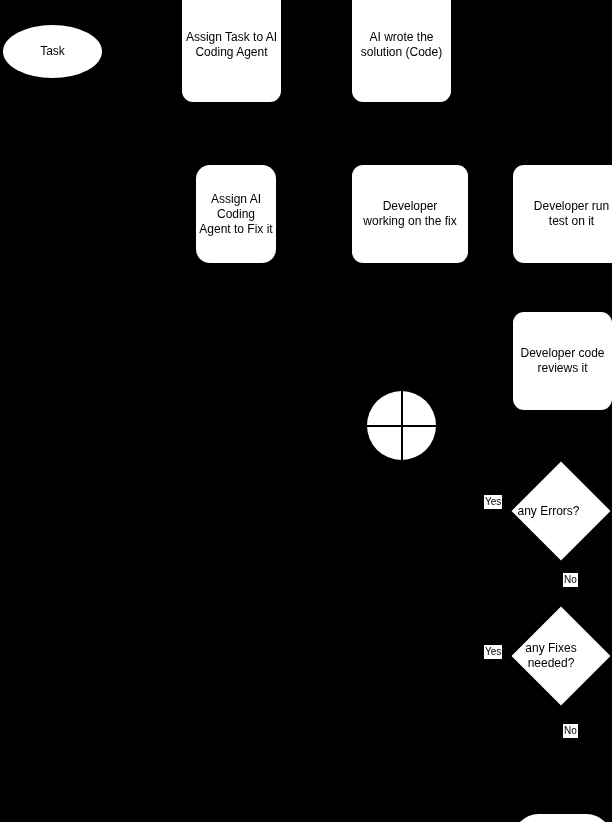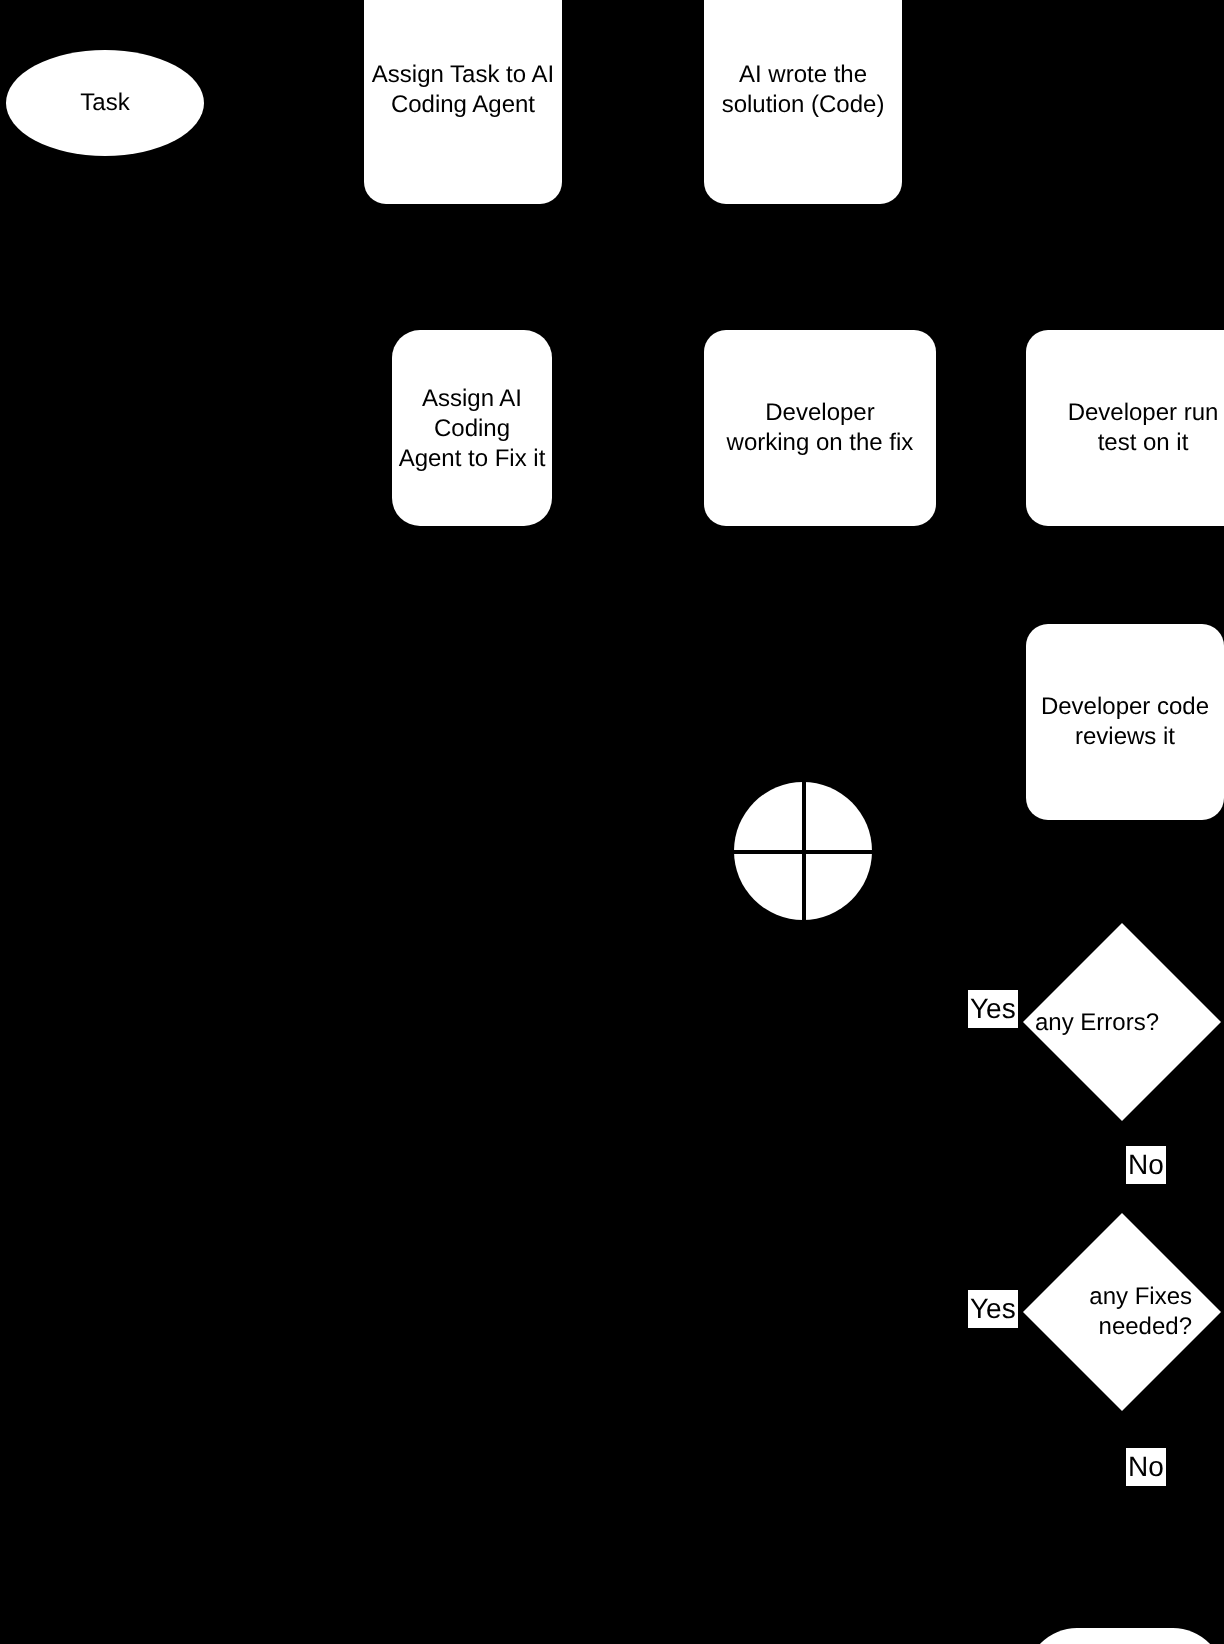--- a/index.html
+++ b/index.html
@@ -80,21 +80,21 @@
     top: 50%;
     left: 0;
     height: 2px;
     width: 100%;
     margin-top: -1px;
   }
   .edge-label {
     position: absolute;
     background: #ffffff;
     color: #000000;
-    font-size: 14px;
+    font-size: 10px;
     font-family: "Liberation Sans", sans-serif;
     line-height: 1.35;
     padding: 0 1px;
     white-space: nowrap;
   }
 </style>
 </head>
 <body>
 
 <div id="canvas">
@@ -138,21 +138,21 @@
     <span class="cross-h"></span>
   </div>
 
   <div class="node decision" style="left:526px; top:476px; width:70px; height:70px;">
     <span class="diamond-shape"></span>
     <span class="diamond-label" style="width:120px; margin-left:-25px;">any Errors?</span>
   </div>
 
   <div class="node decision" style="left:526px; top:621px; width:70px; height:70px;">
     <span class="diamond-shape"></span>
-    <span class="diamond-label" style="width:110px; margin-left:-20px;text-align:right;">any Fixes
+    <span class="diamond-label" style="width:110px; margin-left:-20px;">any Fixes
 needed?</span>
   </div>
 
   <div class="node terminal-round" style="left:513px; top:766px; width:99px; height:51px;margin-top:48px;">
     <span>End</span>
   </div>
 
   <div class="edge-label" style="left:484px; top:495px;">Yes</div>
 
   <div class="edge-label" style="left:563px; top:573px;">No</div>

